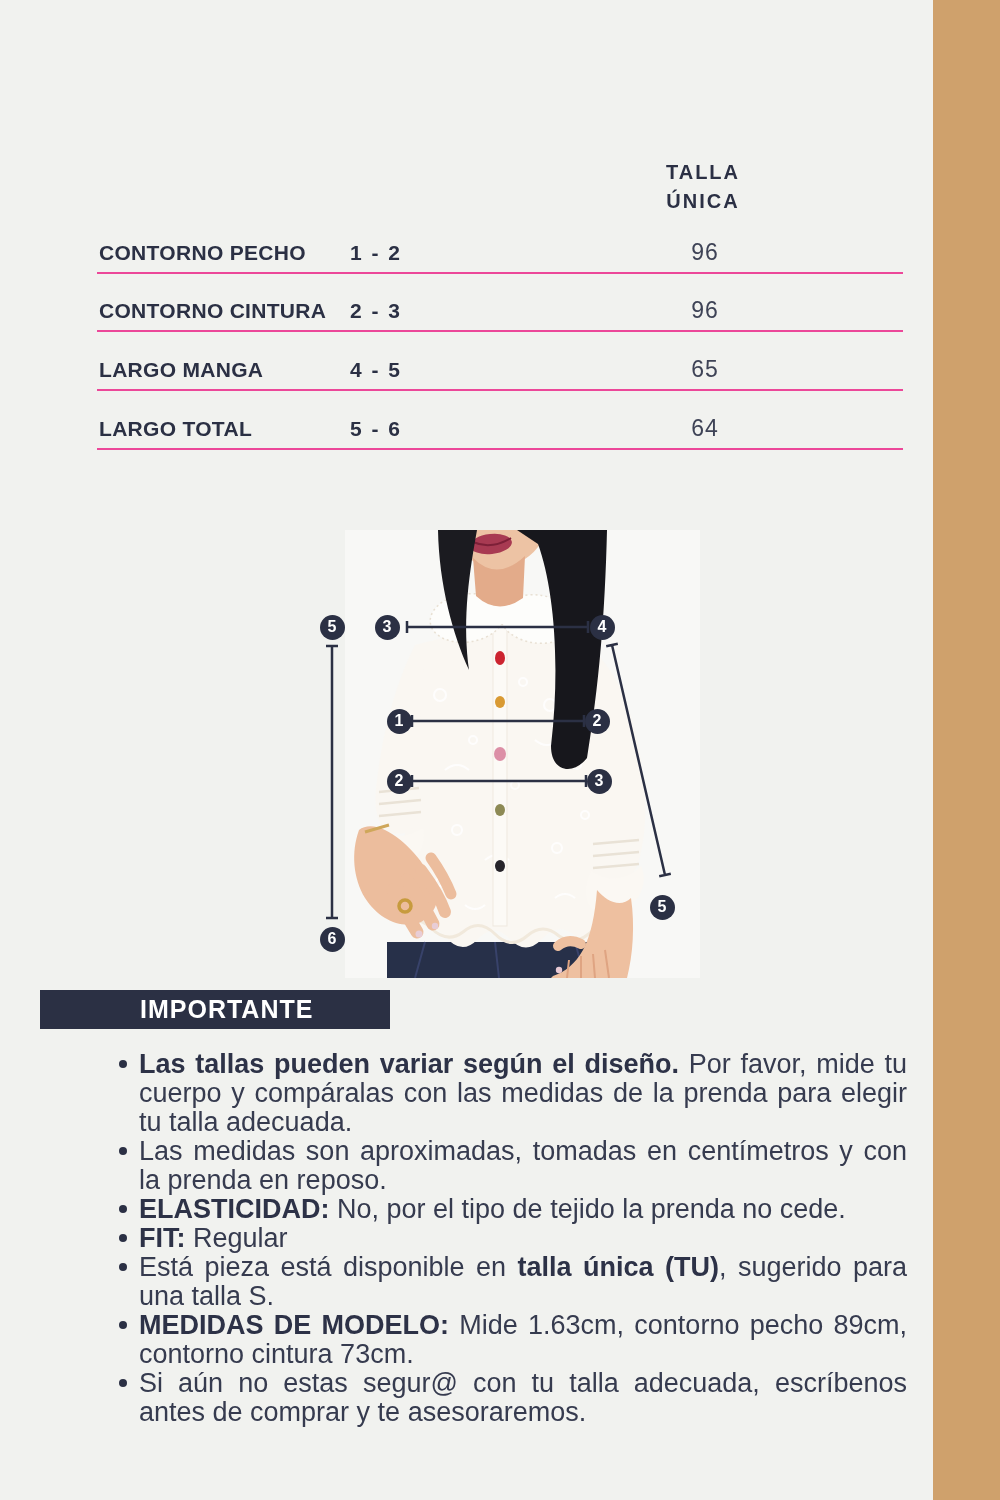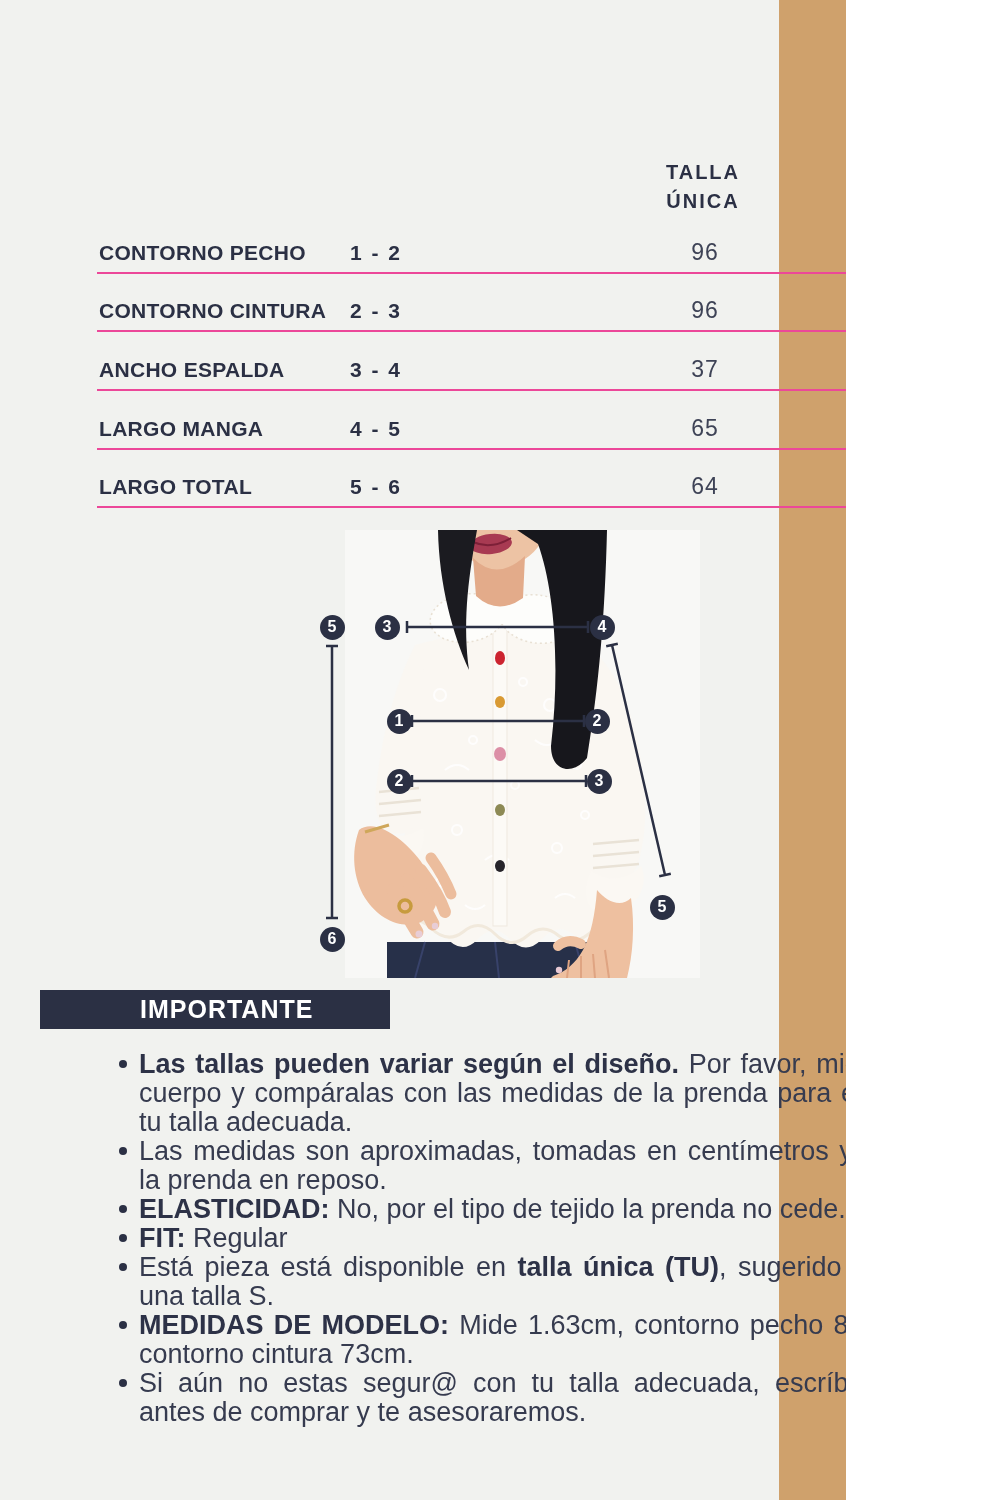--- a/index.html
+++ b/index.html
@@ -1,17 +1,17 @@
 <!DOCTYPE html>
 <html><head>
 <meta charset="utf-8">
 <style>
   html,body{margin:0;padding:0;}
   .page{
-    position:relative; width:846px; height:1500px;
+    position:relative; width:1000px; height:1500px;
     background:#f1f2ef; overflow:hidden;
     font-family:"Liberation Sans", sans-serif;
     color:#2b3044;
   }
   .stripe{position:absolute; top:0; right:0; width:67px; height:1500px; background:#cfa16c;}
 
   
   .size-header{
     position:absolute; left:600px; top:158px; width:206px;
     text-align:center; font-size:20px; font-weight:700;
@@ -82,25 +82,20 @@
   <div class="mtable">
     <div class="trow">
       <span class="label">CONTORNO PECHO</span>
       <span class="range">1 - 2</span>
       <span class="value">96</span>
     </div>
     <div class="trow">
       <span class="label">CONTORNO CINTURA</span>
       <span class="range">2 - 3</span>
       <span class="value">96</span>
-    </div>
-    <div class="trow">
-      <span class="label">ANCHO ESPALDA</span>
-      <span class="range">3 - 4</span>
-      <span class="value">37</span>
     </div>
     <div class="trow">
       <span class="label">LARGO MANGA</span>
       <span class="range">4 - 5</span>
       <span class="value">65</span>
     </div>
     <div class="trow">
       <span class="label">LARGO TOTAL</span>
       <span class="range">5 - 6</span>
       <span class="value">64</span>

